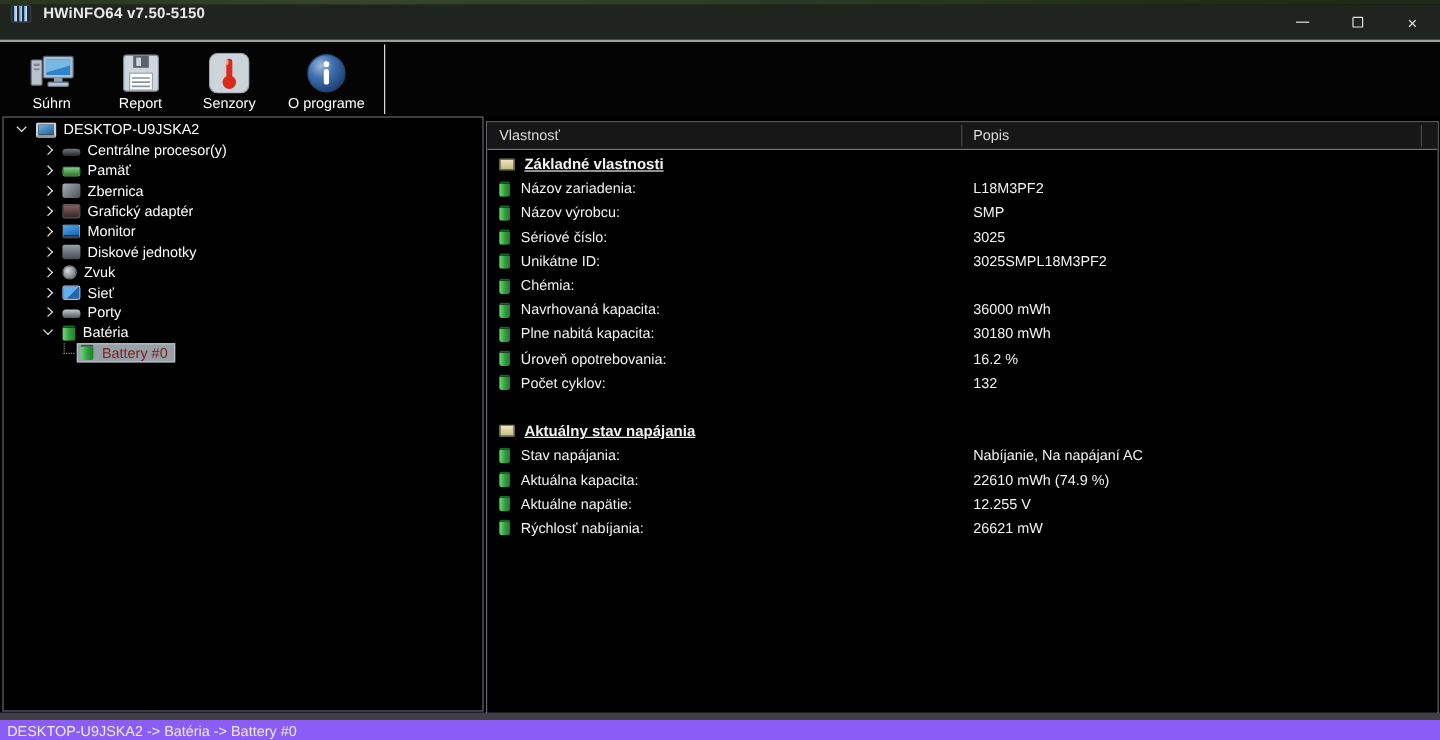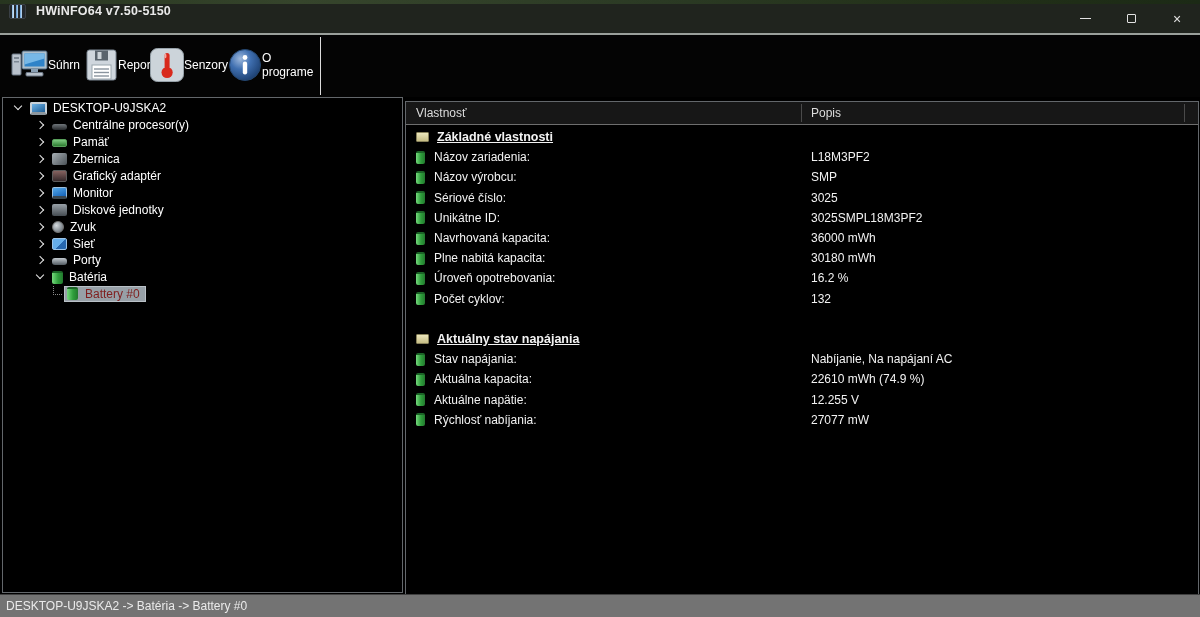--- a/index.html
+++ b/index.html
@@ -23,21 +23,21 @@
   .title-text { font-size:12.5px; font-weight:700; letter-spacing:.2px; }
   .win-controls { margin-left:auto; display:flex; height:100%; }
   .win-btn { width:46px; height:100%; display:flex; align-items:center; justify-content:center; color:#e2e2e2; }
   .glyph-min { width:11px; height:1px; background:#e2e2e2; }
   .glyph-max { width:9px; height:9px; border:1px solid #e2e2e2; border-radius:1px; }
   .glyph-close { font-size:14px; line-height:1; }
 
   
   .toolbar { position:absolute; top:33px; left:0; right:0; height:64px; background:#040404;
     border-top:2px solid #9aa09b; display:flex; align-items:center; padding-left:6px; }
-  .tb-btn { width:74px; height:58px; display:flex; flex-direction:row; align-items:center;
+  .tb-btn { width:74px; height:58px; display:flex; flex-direction:column; align-items:center;
     justify-content:flex-end; padding-bottom:2px; color:#fff; font-size:12px; }
   .tb-btn .tb-ico { height:36px; display:flex; align-items:center; justify-content:center; }
   .tb-btn.wide { width:88px; }
   .tb-sep { width:1px; height:58px; background:#dcdcdc; margin-left:4px; }
 
   
   .tree-panel { position:absolute; top:97px; left:2px; width:401px; height:496px; background:#000;
     border:1px solid #63676b; padding-top:2px; overflow:hidden; }
   .props-panel { position:absolute; top:101px; left:405px; width:794px; height:496px; background:#000;
     border:1px solid #63676b; overflow:hidden; }
@@ -84,22 +84,22 @@
     color:#f2f2f2; font-size:12px; white-space:nowrap; }
   .prow.gap { height:20.2px; }
   .pi-folder { width:13px; height:10px; background:linear-gradient(#ece6bc,#c6bd85); border:1px solid #87815a;
     border-radius:1px; margin-right:8px; flex:none; }
   .pi-battery { width:9px; height:13px; background:linear-gradient(90deg,#74d97c,#2f9e3c 55%,#237a2e);
     border-radius:2px; border-top:2px solid #1c6527; margin-right:9px; flex:none; }
   .prow.section .plabel { font-weight:700; text-decoration:underline; font-size:12.5px; }
   .pvalue { position:absolute; left:405px; }
 
   
-  .statusbar { position:absolute; top:594px; left:0; right:0; height:23px; background:#737373;
-    border-top:1px solid #404040; display:flex; align-items:center; padding-left:6px;
+  .statusbar { position:absolute; top:594px; left:0; right:0; height:23px; background:#8b5cf6;
+    border-top:6px solid #404040; display:flex; align-items:center; padding-left:6px;
     color:#eaeaea; font-size:12px; }
 
   
   .watermark { position:absolute; right:6px; bottom:10px; font-size:40px; color:#2c2c2c;
     letter-spacing:1px; z-index:5; pointer-events:none; font-weight:400; }
 </style>
 </head>
 <body>
 
 <div class="window">
@@ -275,20 +275,25 @@
         <span class="plabel">Sériové číslo:</span>
         <span class="pvalue">3025</span>
       </div>
       <div class="prow">
         <span class="pi-battery"></span>
         <span class="plabel">Unikátne ID:</span>
         <span class="pvalue">3025SMPL18M3PF2</span>
       </div>
       <div class="prow">
         <span class="pi-battery"></span>
+        <span class="plabel">Chémia:</span>
+        <span class="pvalue"></span>
+      </div>
+      <div class="prow">
+        <span class="pi-battery"></span>
         <span class="plabel">Navrhovaná kapacita:</span>
         <span class="pvalue">36000 mWh</span>
       </div>
       <div class="prow">
         <span class="pi-battery"></span>
         <span class="plabel">Plne nabitá kapacita:</span>
         <span class="pvalue">30180 mWh</span>
       </div>
       <div class="prow">
         <span class="pi-battery"></span>
@@ -316,21 +321,21 @@
         <span class="pvalue">22610 mWh (74.9 %)</span>
       </div>
       <div class="prow">
         <span class="pi-battery"></span>
         <span class="plabel">Aktuálne napätie:</span>
         <span class="pvalue">12.255 V</span>
       </div>
       <div class="prow">
         <span class="pi-battery"></span>
         <span class="plabel">Rýchlosť nabíjania:</span>
-        <span class="pvalue">27077 mW</span>
+        <span class="pvalue">26621 mW</span>
       </div>
     </div>
   </div>
 
   <div class="statusbar">
     <span>DESKTOP-U9JSKA2 -&gt; Batéria -&gt; Battery #0</span>
   </div>
 
 
 </div>

